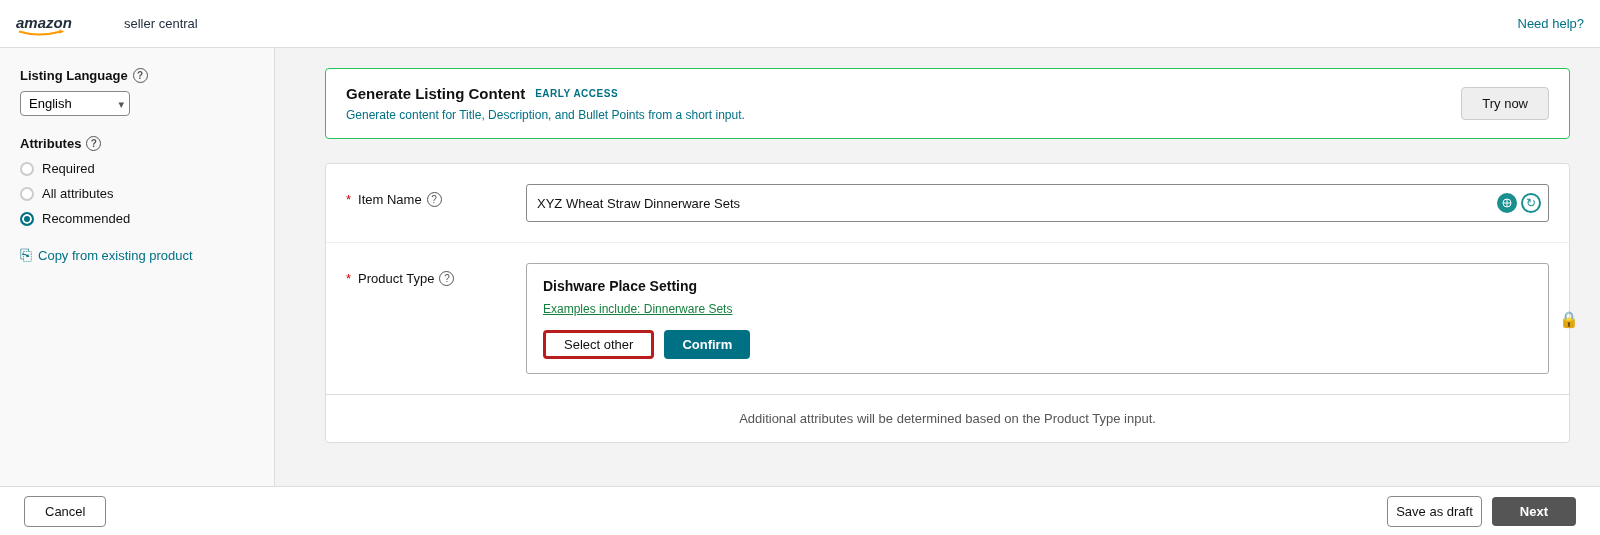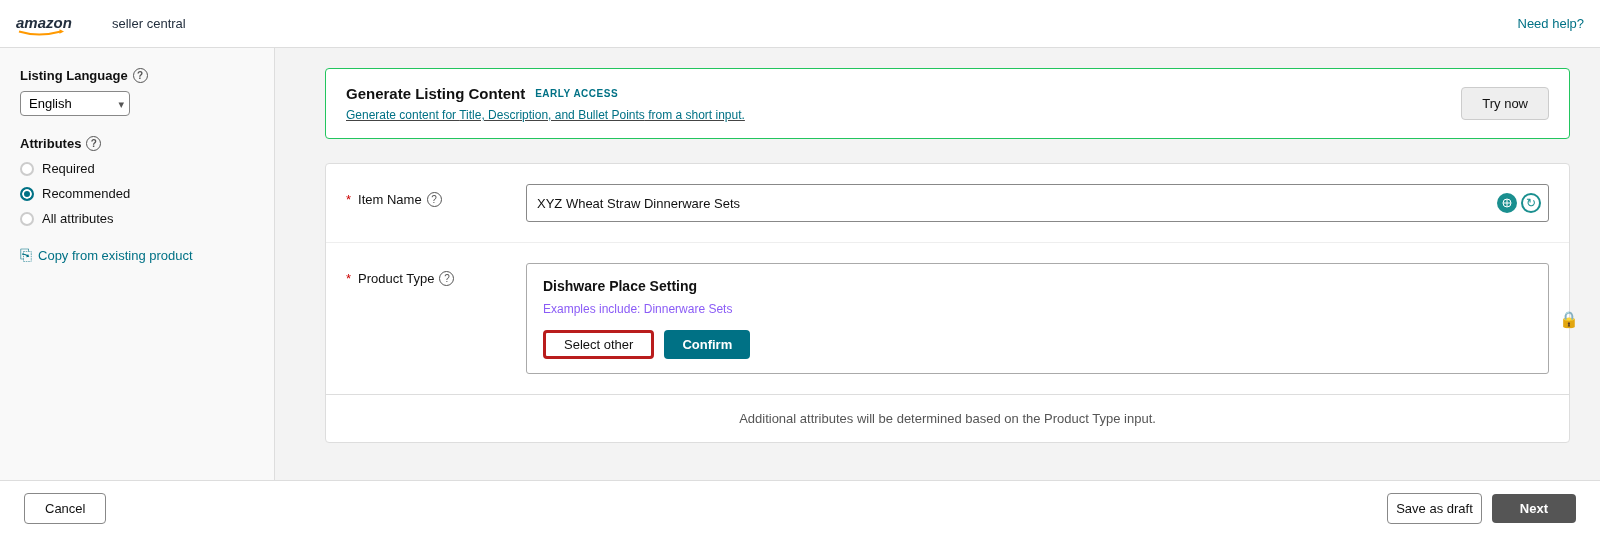--- a/index.html
+++ b/index.html
@@ -129,21 +129,21 @@
       gap: 10px;
       margin-bottom: 6px;
     }
     .gen-title-text { font-size: 15px; font-weight: bold; color: #111; }
     .early-access-badge {
       font-size: 10px;
       font-weight: bold;
       color: #007185;
       letter-spacing: 0.5px;
     }
-    .gen-banner-desc { font-size: 12px; color: #444; text-decoration: underline; }
+    .gen-banner-desc { font-size: 12px; color: #444; }
     .gen-banner-desc span { color: #007185; }
     .try-now-btn {
       background: #eee;
       border: 1px solid #ccc;
       border-radius: 4px;
       padding: 8px 20px;
       font-size: 13px;
       cursor: pointer;
       color: #111;
     }
@@ -225,21 +225,21 @@
     }
     .lock-icon-wrap {
       position: absolute;
       right: -30px;
       top: 50%;
       transform: translateY(-50%);
       color: #555;
       font-size: 16px;
     }
     .dishware-title { font-weight: bold; font-size: 14px; color: #111; margin-bottom: 8px; }
-    .dishware-examples { font-size: 12px; color: #8b5cf6; margin-bottom: 14px; }
+    .dishware-examples { font-size: 12px; color: #15803d; margin-bottom: 14px; text-decoration: underline; }
     .product-type-actions { display: flex; gap: 10px; }
     .select-other-btn {
       border: 3px solid #b91c1c;
       border-radius: 4px;
       padding: 4px 18px;
       background: #fff;
       font-size: 13px;
       cursor: pointer;
       color: #111;
     }
@@ -262,21 +262,21 @@
       padding: 16px 0;
       border-top: 1px solid #ddd;
     }
 
     
     .bottom-bar {
       position: fixed;
       bottom: 0;
       left: 0;
       right: 0;
-      height: 55px;
+      height: 49px;
       background: #fff;
       border-top: 1px solid #ddd;
       display: flex;
       align-items: center;
       justify-content: space-between;
       padding: 0 24px;
     }
     .cancel-btn {
       border: 1px solid #888;
       border-radius: 4px;
@@ -302,21 +302,21 @@
       padding: 7px 28px;
       background: #555;
       font-size: 13px;
       cursor: pointer;
       color: #fff;
       font-weight: bold;
       text-align: center;
     }
 
     
-    .amazon-logo-svg { display: flex; align-items: center; gap: 4px; }
+    .amazon-logo-svg { display: flex; align-items: center; gap: 16px; }
   </style>
 </head>
 <body>
 
 <div class="header">
   <div class="amazon-logo-svg">
     <svg width="90" height="28" viewBox="0 0 120 34">
       <text x="0" y="22" font-family="Arial" font-size="20" font-weight="bold" font-style="italic" fill="#232f3e">amazon</text>
       <path d="M4 27 Q30 35 60 27" stroke="#ff9900" stroke-width="2.5" fill="none"></path>
       <polygon points="58,24 64,27 58,30" fill="#ff9900"></polygon>
@@ -348,26 +348,26 @@
       <div class="sidebar-section-title">
         <span>Attributes</span>
         <span class="help-icon">?</span>
       </div>
       <div class="radio-group" style="margin-top:10px;">
         <div class="radio-item">
           <span class="radio-circle"></span>
           <span>Required</span>
         </div>
         <div class="radio-item">
+          <span class="radio-circle"></span>
+          <span>All attributes</span>
+        </div>
+        <div class="radio-item">
           <span class="radio-circle selected"></span>
           <span>Recommended</span>
-        </div>
-        <div class="radio-item">
-          <span class="radio-circle"></span>
-          <span>All attributes</span>
         </div>
       </div>
     </div>
 
     <div class="copy-product">
       <span class="copy-icon">⎘</span>
       <span>Copy from existing product</span>
     </div>
 
   </div>

